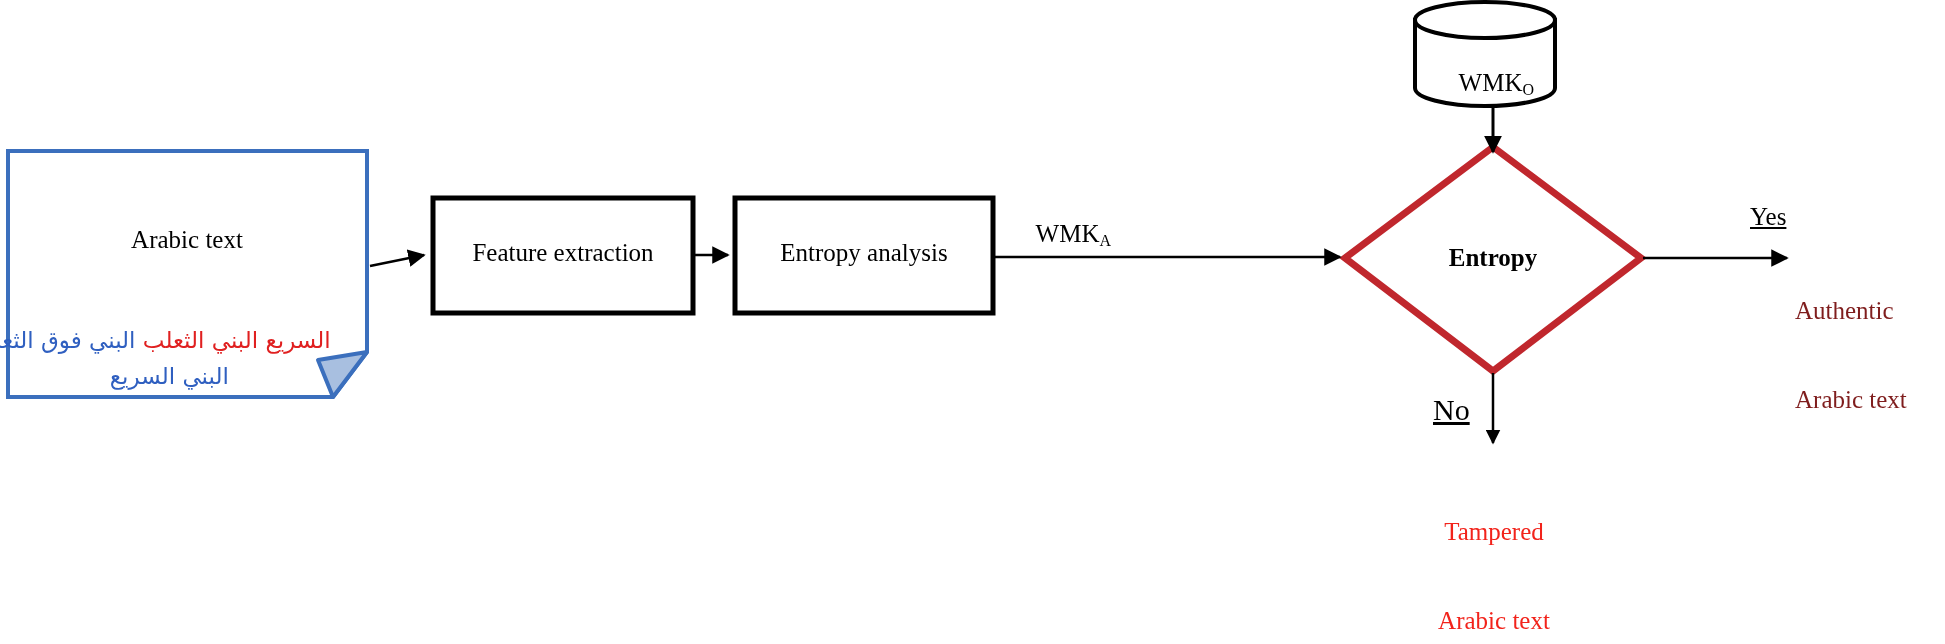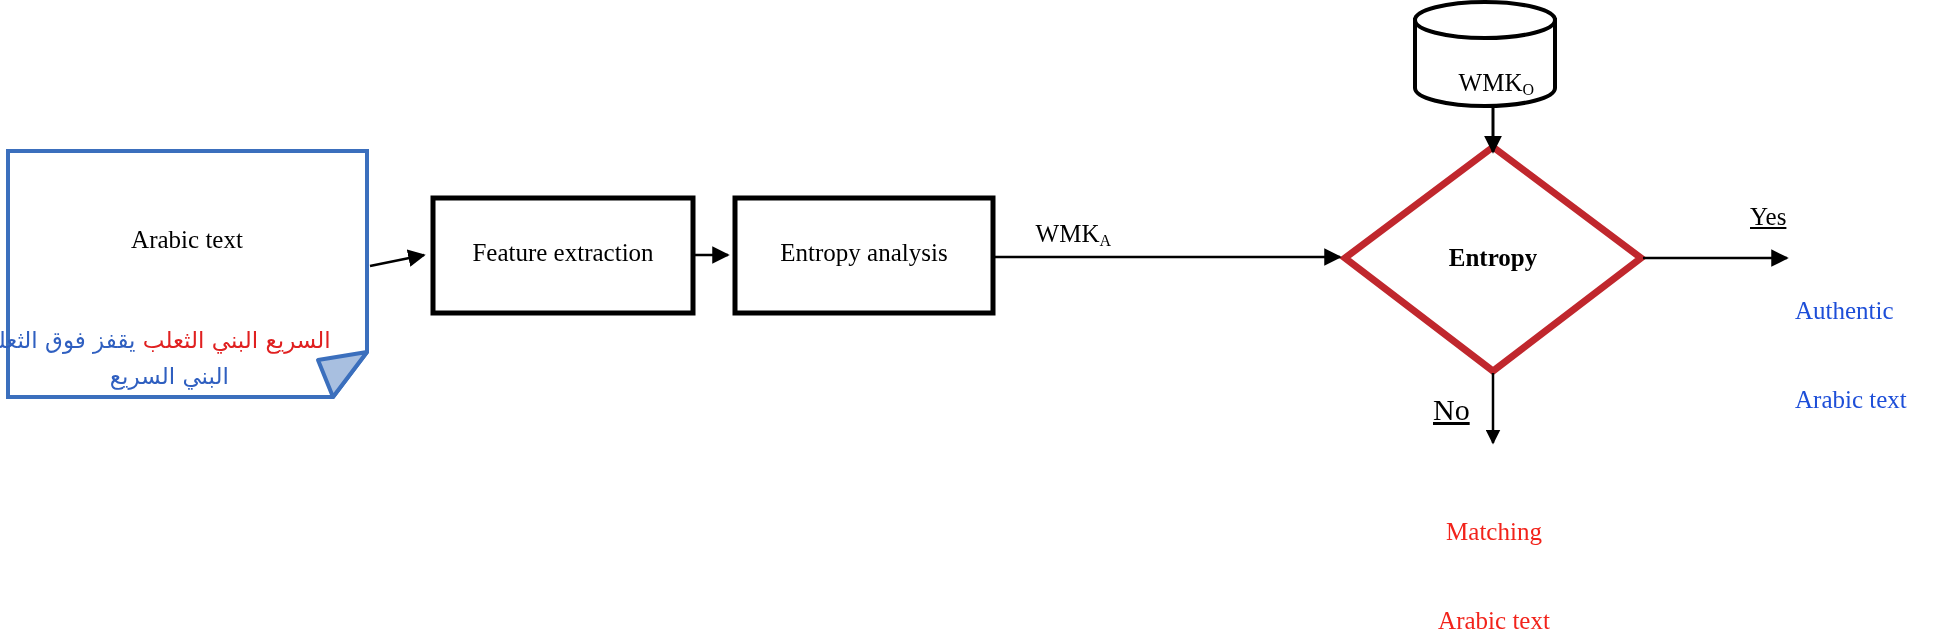--- a/index.html
+++ b/index.html
@@ -24,21 +24,21 @@
   #lbl-entropy{left:735px;top:238px;width:258px;font-size:25px;}
 
   
   #lbl-matching{left:1345px;top:243px;width:296px;font-size:25px;font-weight:bold;}
 
   
   #lbl-wmka{left:1011px;top:189px;font-size:25px;}
   #lbl-wmko{left:1434px;top:38px;font-size:25px;}
   #lbl-yes{left:1750px;top:202px;font-size:25px;text-decoration:underline;}
   #lbl-no{left:1433px;top:392px;font-size:30px;text-decoration:underline;}
-  #lbl-authentic{left:1795px;top:237px;width:150px;font-size:25px;color:#1d4ed8;}
+  #lbl-authentic{left:1795px;top:237px;width:150px;font-size:25px;color:#7f1d1d;}
   #lbl-tampered{left:1369px;top:458px;width:250px;font-size:25px;color:#f2231b;text-align:center;}
   sub{font-size:0.64em;vertical-align:baseline;position:relative;top:0.30em;}
 </style>
 </head>
 <body>
 
 <div class="stage">
 
   <svg class="layer" viewBox="0 0 1945 644" xmlns="http://www.w3.org/2000/svg">
     <defs>
@@ -77,21 +77,21 @@
     <line x1="1643" y1="258" x2="1787" y2="258" stroke="#000" stroke-width="2.5" marker-end="url(#arrow)"></line>
 
     <line x1="1493" y1="373" x2="1493" y2="443" stroke="#000" stroke-width="2.5" marker-end="url(#arrowbig)"></line>
   </svg>
 
   <div class="txt center" id="note-title">
     <div>Arabic text</div>
   </div>
 
   <div class="txt center" id="note-ar1">
-    <span class="ar-red">السريع البني الثعلب</span><span> </span><span class="ar-blue">يقفز</span><span> </span><span class="ar-blue">فوق الثعلب</span>
+    <span class="ar-red">السريع البني الثعلب</span><span> </span><span class="ar-blue">البني</span><span> </span><span class="ar-blue">فوق الثعلب</span>
   </div>
 
   <div class="txt center" id="note-ar2">
     <span class="ar-blue">البني السريع</span>
   </div>
 
   <div class="txt center" id="lbl-feature">Feature extraction</div>
 
   <div class="txt center" id="lbl-entropy">Entropy analysis</div>
 
@@ -108,17 +108,17 @@
   <div class="txt" id="lbl-yes">Yes</div>
 
   <div class="txt" id="lbl-no">No</div>
 
   <div class="txt" id="lbl-authentic">
     <div>Authentic</div>
     <div>Arabic text</div>
   </div>
 
   <div class="txt" id="lbl-tampered">
-    <div>Matching</div>
+    <div>Tampered</div>
     <div>Arabic text</div>
   </div>
 
 </div>
 
 </body></html>

